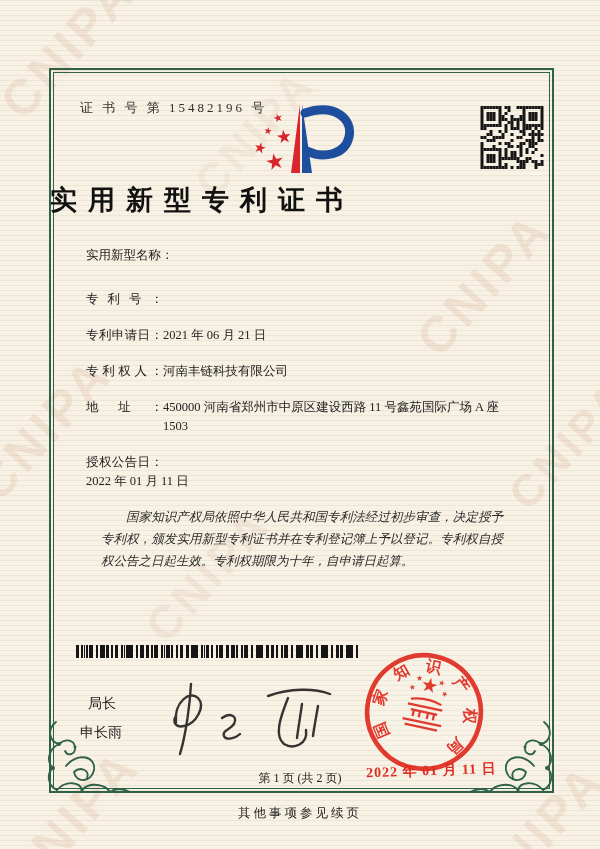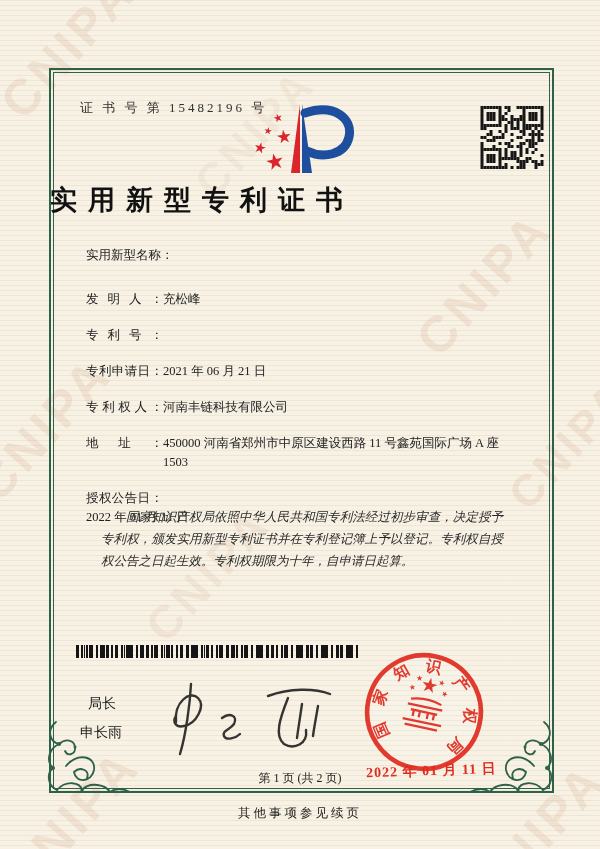--- a/index.html
+++ b/index.html
@@ -370,24 +370,20 @@
     <rect x="54" y="60" width="3" height="3" fill="#161616"></rect>
   </svg>
 
 <div class="title">实用新型专利证书</div>
 
 <div class="fields">
   <div class="row first">
     <span class="lbl auto">实用新型名称：</span>
   </div>
   <div class="row">
-    <span class="lbl">发明人：</span>
-    <span class="val">充松峰</span>
-  </div>
-  <div class="row">
     <span class="lbl">专利号：</span>
   </div>
   <div class="row">
     <span class="lbl">专利申请日：</span>
     <span class="val">2021 年 06 月 21 日</span>
   </div>
   <div class="row">
     <span class="lbl">专利权人：</span>
     <span class="val">河南丰链科技有限公司</span>
   </div>

